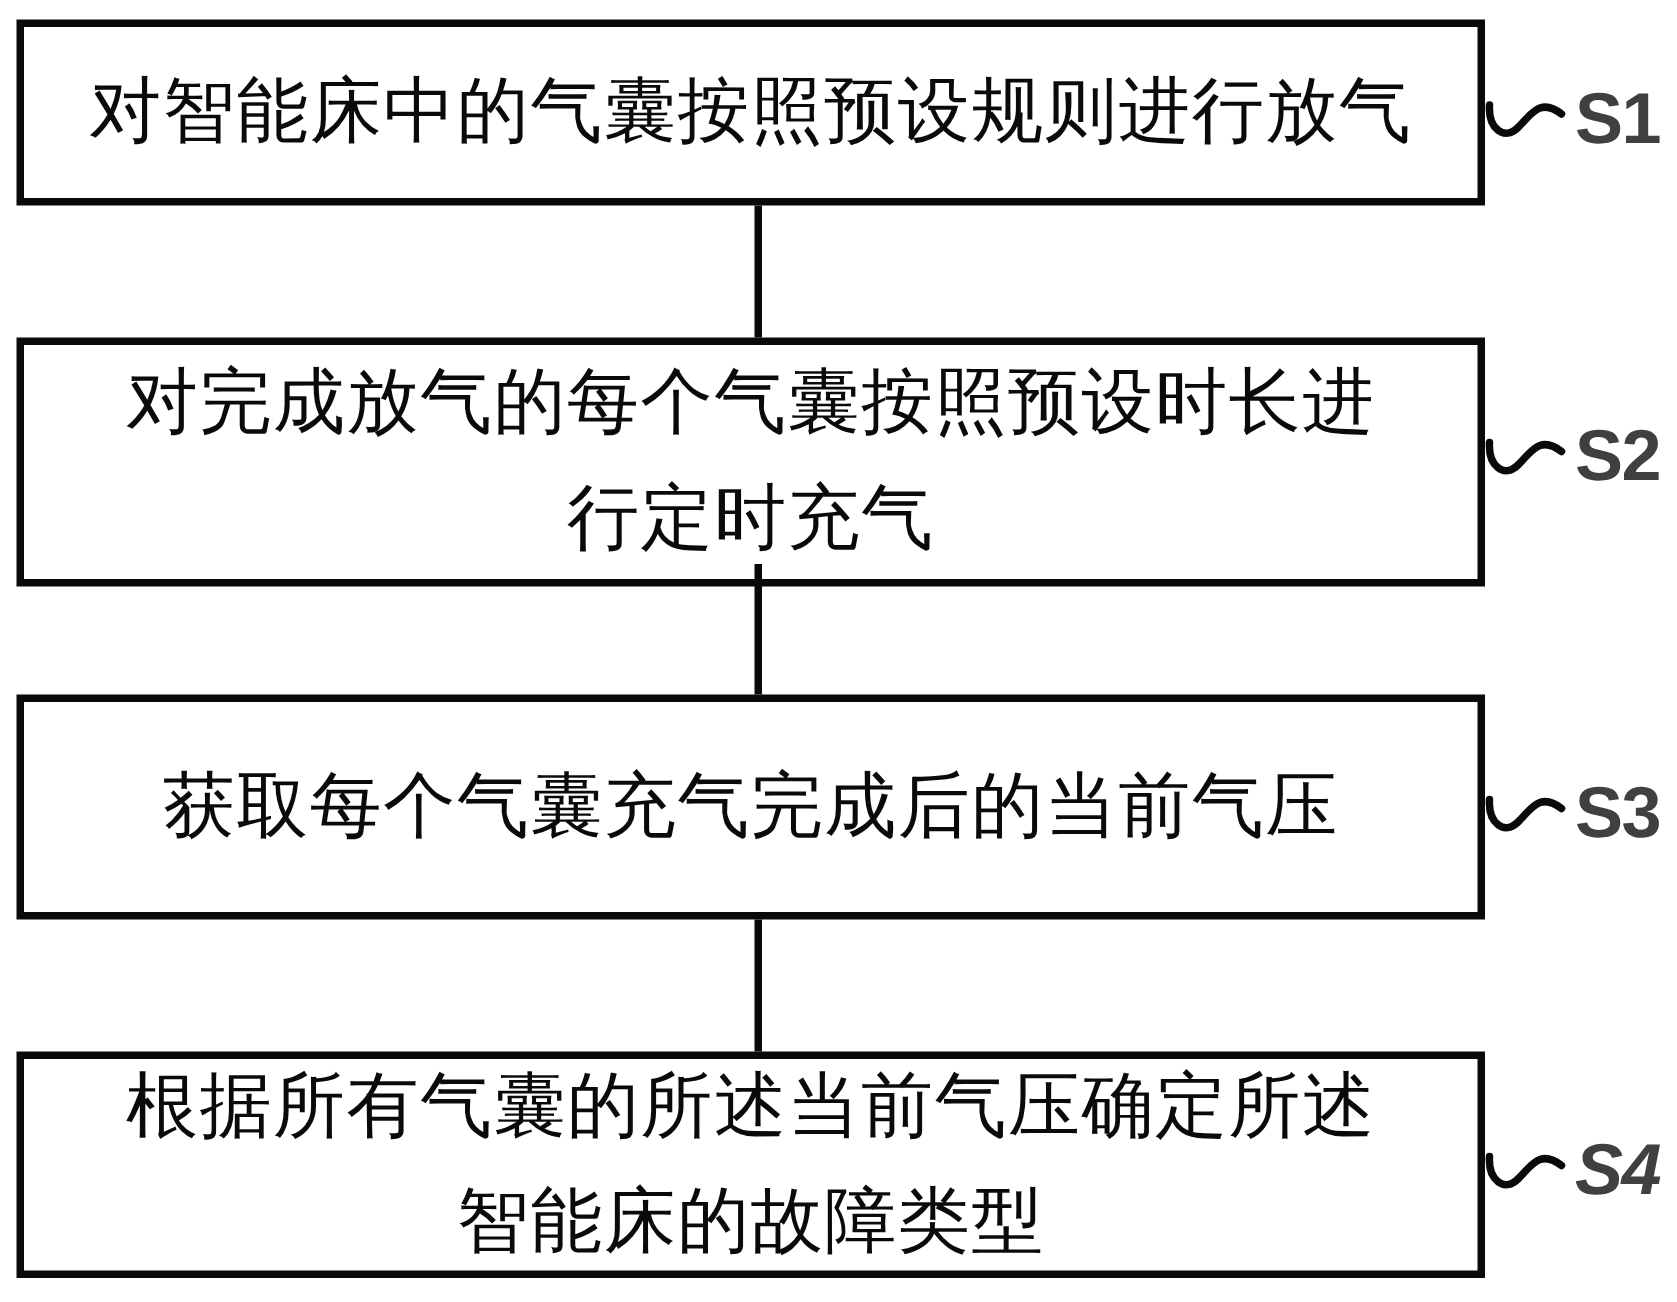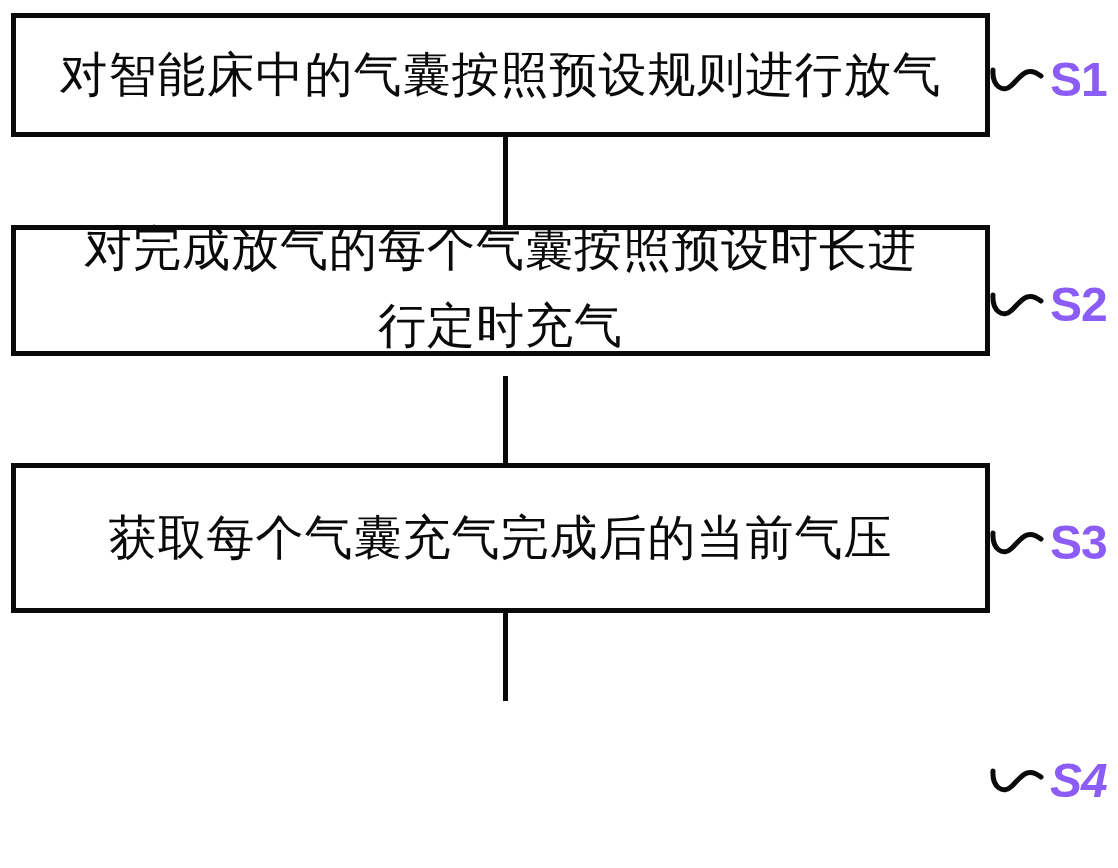--- a/index.html
+++ b/index.html
@@ -27,21 +27,21 @@
     justify-content: center;
   }
   .step-text {
     font-size: 48px;
     line-height: 1.6;
     color: #0a0a0a;
     text-align: center;
     letter-spacing: 1px;
   }
   .box-1 { top: 13px;  height: 124px; }
-  .box-2 { top: 225px; height: 131px; font-family: Liberation Mono, monospace; }
+  .box-2 { top: 225px; height: 166px; }
   .box-3 { top: 463px; height: 150px; }
   .box-4 { top: 701px; height: 151px; }
   .box-1 .step-text { white-space: nowrap; }
   .box-2 .step-text { max-width: 852px; }
   .box-3 .step-text { white-space: nowrap; font-family: Liberation Serif, serif; }
   .box-4 .step-text { max-width: 852px; }
 
   .connector {
     position: absolute;
     left: 503px;
@@ -65,21 +65,21 @@
   .label-3 { top: 512px; }
   .label-4 { top: 750px; font-style: italic; }
   .tilde {
     flex: 0 0 auto;
     margin-top: 10px;
   }
   .label-text {
     font-family: "Liberation Sans", "DejaVu Sans", sans-serif;
     font-size: 48px;
     font-weight: 600;
-    color: #8b5cf6;
+    color: #404040;
     line-height: 1;
     margin-left: 2px;
     letter-spacing: -1px;
     margin-top: 10px;
   }
 </style>
 </head>
 <body>
 
 <div class="canvas">
@@ -89,20 +89,23 @@
   </div>
 
   <div class="step-box box-2">
     <div class="step-text">对完成放气的每个气囊按照预设时长进行定时充气</div>
   </div>
 
   <div class="step-box box-3">
     <div class="step-text">获取每个气囊充气完成后的当前气压</div>
   </div>
 
+  <div class="step-box box-4">
+    <div class="step-text">根据所有气囊的所述当前气压确定所述智能床的故障类型</div>
+  </div>
 
   <div class="connector conn-1"></div>
   <div class="connector conn-2"></div>
   <div class="connector conn-3"></div>
 
   <div class="step-label label-1">
     <svg class="tilde" width="58" height="40" viewBox="0 0 58 40">
       <path d="M3 10 C 2 26, 13 34, 22 25 S 37 5, 51 16" fill="none" stroke="#0a0a0a" stroke-width="5" stroke-linecap="round"></path>
     </svg>
     <span class="label-text">S1</span>

